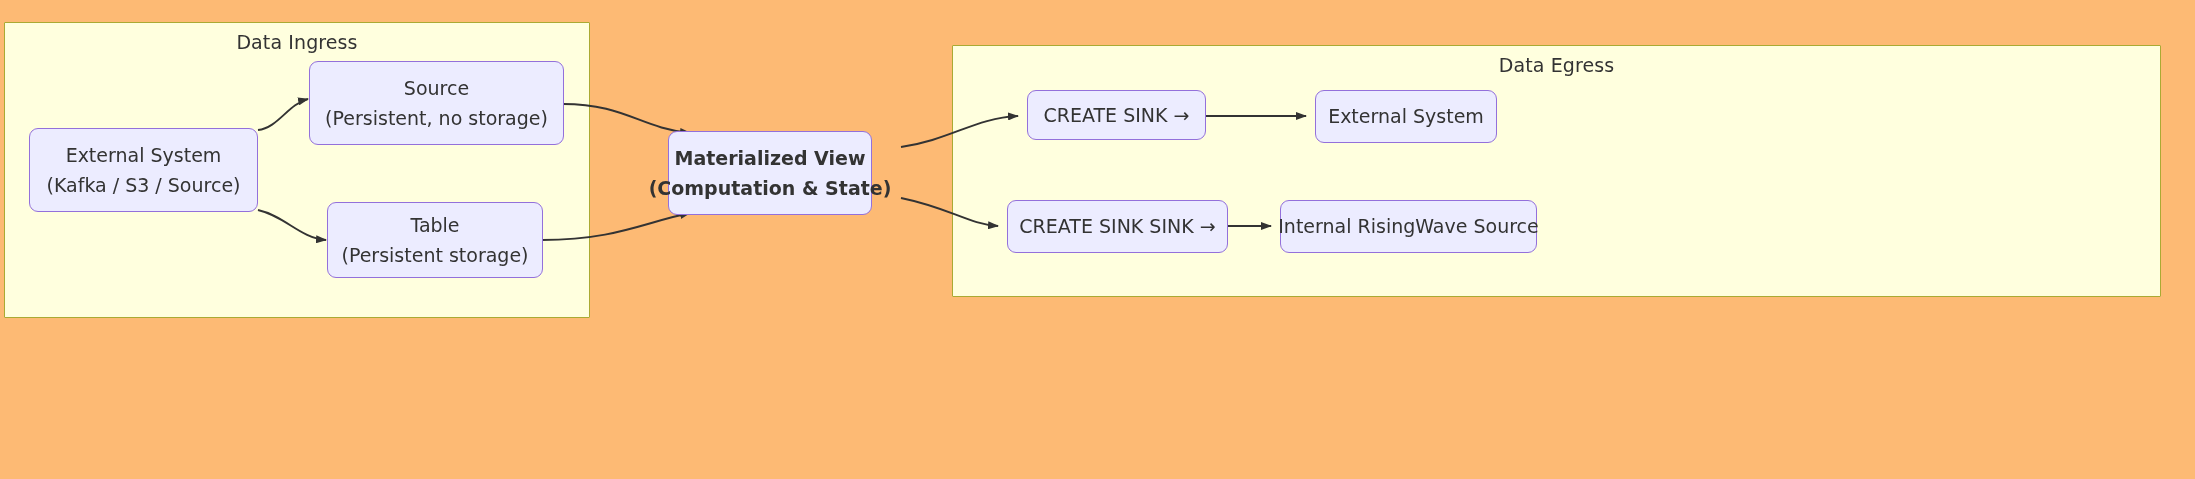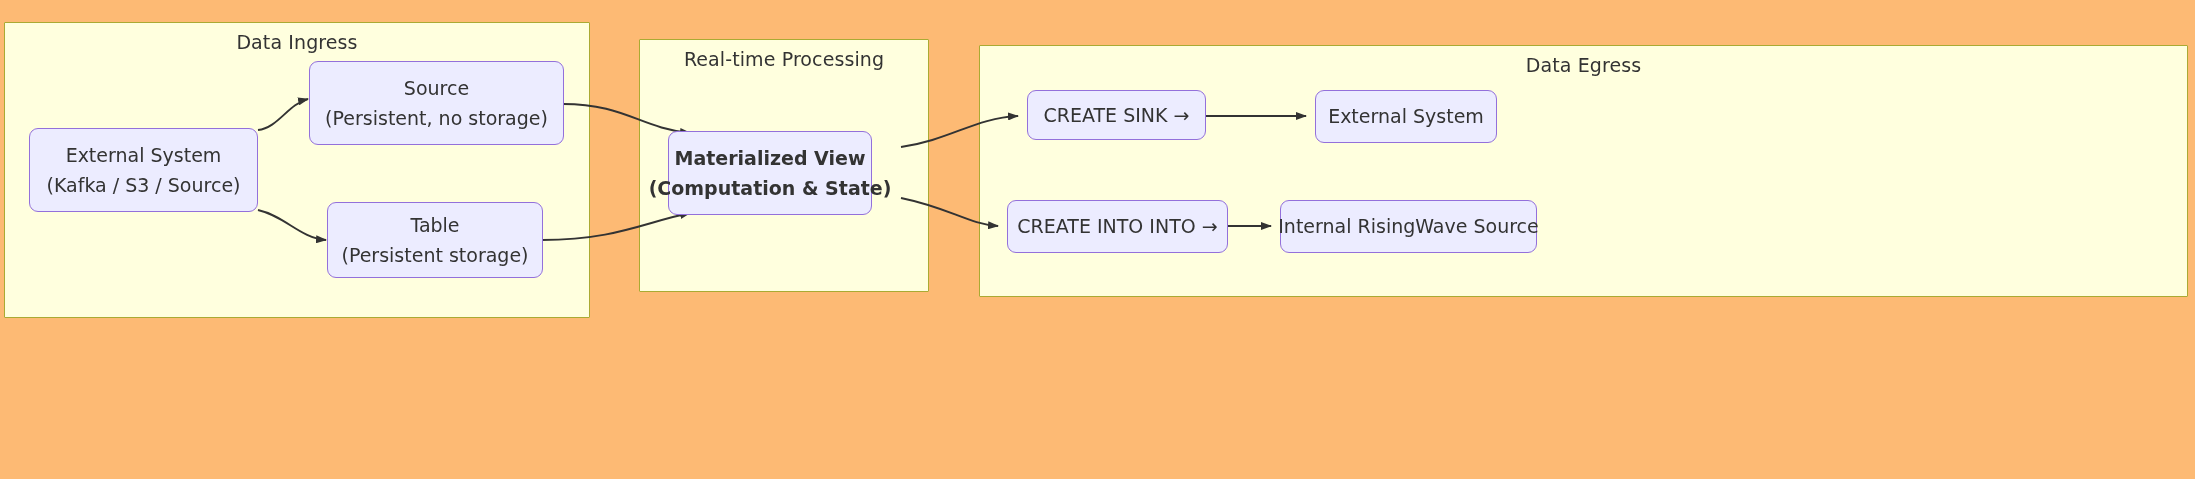--- a/index.html
+++ b/index.html
@@ -66,25 +66,22 @@
 </style>
 </head>
 <body>
 
 <div id="diagram">
 
   <div class="cluster" style="left:4px; top:22px; width:586px; height:296px;">
     <div class="cluster-label" style="top:8px;">Data Ingress</div>
   </div>
 
-  <div class="cluster" style="left:639px; top:39px; width:290px; height:253px;">
-    <div class="cluster-label" style="top:8px;">Real-time Processing</div>
-  </div>
 
-  <div class="cluster" style="left:979px; top:45px; width:1209px; height:252px;">
+  <div class="cluster" style="left:952px; top:45px; width:1209px; height:252px;">
     <div class="cluster-label" style="top:8px;">Data Egress</div>
   </div>
 
   <svg class="edges" viewBox="0 0 2195 479" xmlns="http://www.w3.org/2000/svg">
     <defs>
       <marker id="arrowhead" markerWidth="11" markerHeight="8" refX="10" refY="4" orient="auto" markerUnits="userSpaceOnUse">
         <path d="M0,0 L11,4 L0,8 z" fill="#333333"></path>
       </marker>
     </defs>
 
@@ -127,20 +124,20 @@
 
   <div class="node" style="left:1027px; top:90px; width:179px; height:50px;">
     <div class="node-line">CREATE SINK →</div>
   </div>
 
   <div class="node" style="left:1315px; top:90px; width:182px; height:53px;">
     <div class="node-line">External System</div>
   </div>
 
   <div class="node" style="left:1007px; top:200px; width:221px; height:53px;">
-    <div class="node-line">CREATE INTO INTO →</div>
+    <div class="node-line">CREATE SINK SINK →</div>
   </div>
 
   <div class="node" style="left:1280px; top:200px; width:257px; height:53px;">
     <div class="node-line">Internal RisingWave Source</div>
   </div>
 
 </div>
 
 </body></html>

